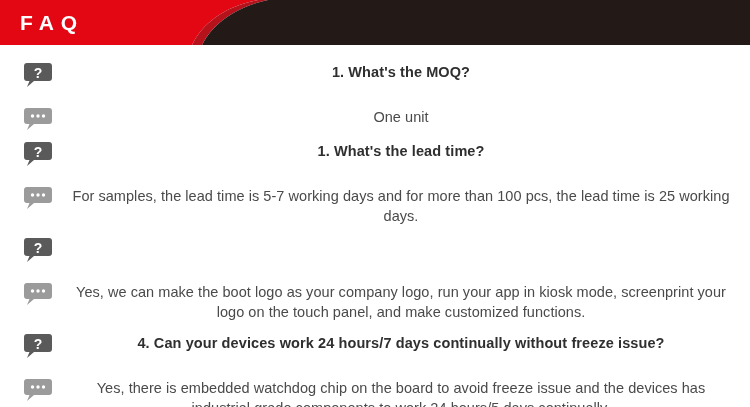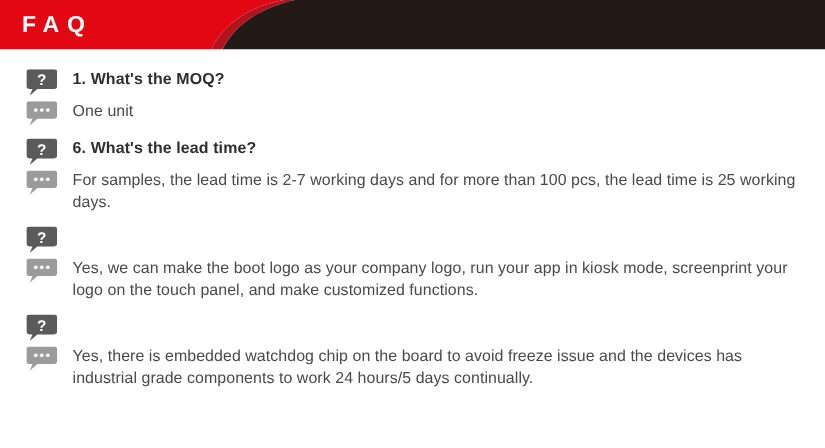--- a/index.html
+++ b/index.html
@@ -75,32 +75,33 @@
     padding-top: 1px;
   }
 
   .bubble {
     display: block;
   }
 
   .text-cell {
     flex: 1 1 auto;
     padding-left: 10px;
+    text-align: center;
   }
 
   .question-text {
     font-size: 14.5px;
     font-weight: bold;
     color: #2f2f2f;
     line-height: 21px;
     letter-spacing: 0.1px;
   }
 
   .answer-row {
-    margin-top: 4px;
+    margin-top: 20px;
   }
 
   .answer-text {
     font-size: 14.5px;
     font-weight: normal;
     color: #4a4a4a;
     line-height: 20px;
     letter-spacing: 0.05px;
   }
 </style>
@@ -152,34 +153,34 @@
 
     <div class="faq-item">
       <div class="faq-row">
         <div class="icon-cell">
           <svg class="bubble" width="28" height="24" viewBox="0 0 28 24">
             <path d="M3,0 H25 A3,3 0 0 1 28,3 V15 A3,3 0 0 1 25,18 H10 L3,24 L5.5,18 H3 A3,3 0 0 1 0,15 V3 A3,3 0 0 1 3,0 Z" fill="#5a5a5a"></path>
             <text x="14" y="14.5" text-anchor="middle" font-family="Liberation Sans, sans-serif" font-size="14" font-weight="bold" fill="#ffffff">?</text>
           </svg>
         </div>
         <div class="text-cell">
-          <div class="question-text">6. What's the lead time?</div>
-        </div>
-      </div>
-      <div class="faq-row answer-row">
-        <div class="icon-cell">
-          <svg class="bubble" width="28" height="22" viewBox="0 0 28 22">
-            <path d="M3,0 H25 A3,3 0 0 1 28,3 V13 A3,3 0 0 1 25,16 H10 L3,22 L5.5,16 H3 A3,3 0 0 1 0,13 V3 A3,3 0 0 1 3,0 Z" fill="#9b9b9b"></path>
-            <circle cx="8.5" cy="8" r="1.7" fill="#ffffff"></circle>
-            <circle cx="14" cy="8" r="1.7" fill="#ffffff"></circle>
-            <circle cx="19.5" cy="8" r="1.7" fill="#ffffff"></circle>
-          </svg>
-        </div>
-        <div class="text-cell">
-          <div class="answer-text">For samples, the lead time is 2-7 working days and for more than 100 pcs, the lead time is 25 working days.</div>
+          <div class="question-text">1. What's the lead time?</div>
+        </div>
+      </div>
+      <div class="faq-row answer-row">
+        <div class="icon-cell">
+          <svg class="bubble" width="28" height="22" viewBox="0 0 28 22">
+            <path d="M3,0 H25 A3,3 0 0 1 28,3 V13 A3,3 0 0 1 25,16 H10 L3,22 L5.5,16 H3 A3,3 0 0 1 0,13 V3 A3,3 0 0 1 3,0 Z" fill="#9b9b9b"></path>
+            <circle cx="8.5" cy="8" r="1.7" fill="#ffffff"></circle>
+            <circle cx="14" cy="8" r="1.7" fill="#ffffff"></circle>
+            <circle cx="19.5" cy="8" r="1.7" fill="#ffffff"></circle>
+          </svg>
+        </div>
+        <div class="text-cell">
+          <div class="answer-text">For samples, the lead time is 5-7 working days and for more than 100 pcs, the lead time is 25 working days.</div>
         </div>
       </div>
     </div>
 
     <div class="faq-item">
       <div class="faq-row">
         <div class="icon-cell">
           <svg class="bubble" width="28" height="24" viewBox="0 0 28 24">
             <path d="M3,0 H25 A3,3 0 0 1 28,3 V15 A3,3 0 0 1 25,18 H10 L3,24 L5.5,18 H3 A3,3 0 0 1 0,15 V3 A3,3 0 0 1 3,0 Z" fill="#5a5a5a"></path>
             <text x="14" y="14.5" text-anchor="middle" font-family="Liberation Sans, sans-serif" font-size="14" font-weight="bold" fill="#ffffff">?</text>
@@ -201,20 +202,23 @@
       </div>
     </div>
 
     <div class="faq-item">
       <div class="faq-row">
         <div class="icon-cell">
           <svg class="bubble" width="28" height="24" viewBox="0 0 28 24">
             <path d="M3,0 H25 A3,3 0 0 1 28,3 V15 A3,3 0 0 1 25,18 H10 L3,24 L5.5,18 H3 A3,3 0 0 1 0,15 V3 A3,3 0 0 1 3,0 Z" fill="#5a5a5a"></path>
             <text x="14" y="14.5" text-anchor="middle" font-family="Liberation Sans, sans-serif" font-size="14" font-weight="bold" fill="#ffffff">?</text>
           </svg>
+        </div>
+        <div class="text-cell">
+          <div class="question-text">4. Can your devices work 24 hours/7 days continually without freeze issue?</div>
         </div>
       </div>
       <div class="faq-row answer-row">
         <div class="icon-cell">
           <svg class="bubble" width="28" height="22" viewBox="0 0 28 22">
             <path d="M3,0 H25 A3,3 0 0 1 28,3 V13 A3,3 0 0 1 25,16 H10 L3,22 L5.5,16 H3 A3,3 0 0 1 0,13 V3 A3,3 0 0 1 3,0 Z" fill="#9b9b9b"></path>
             <circle cx="8.5" cy="8" r="1.7" fill="#ffffff"></circle>
             <circle cx="14" cy="8" r="1.7" fill="#ffffff"></circle>
             <circle cx="19.5" cy="8" r="1.7" fill="#ffffff"></circle>
           </svg>

